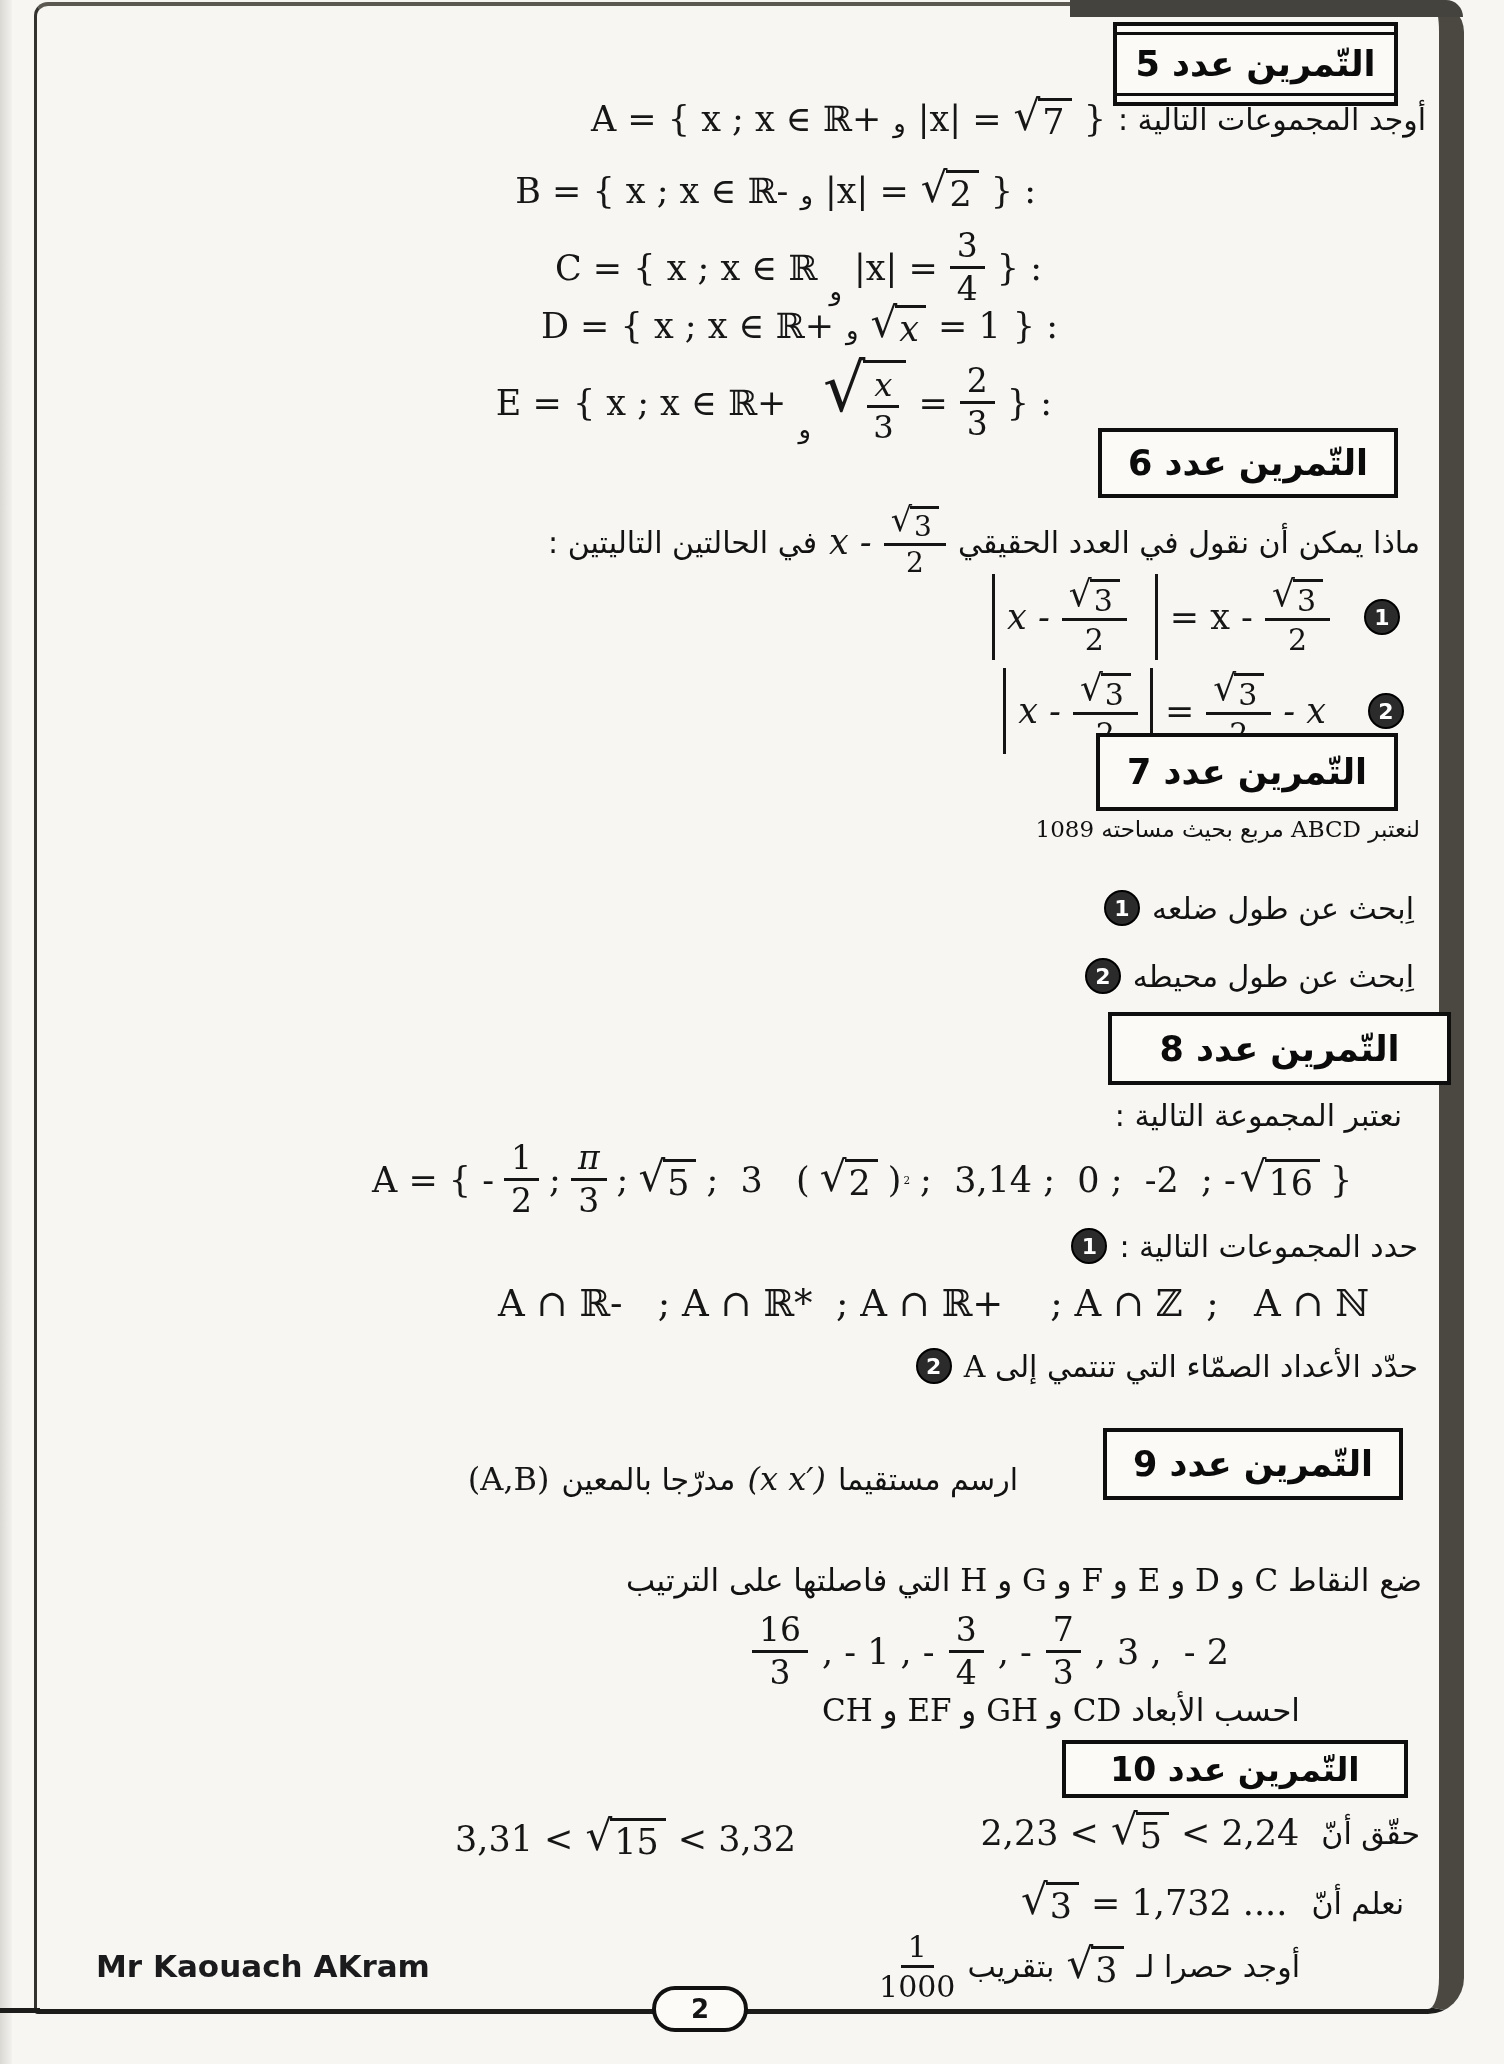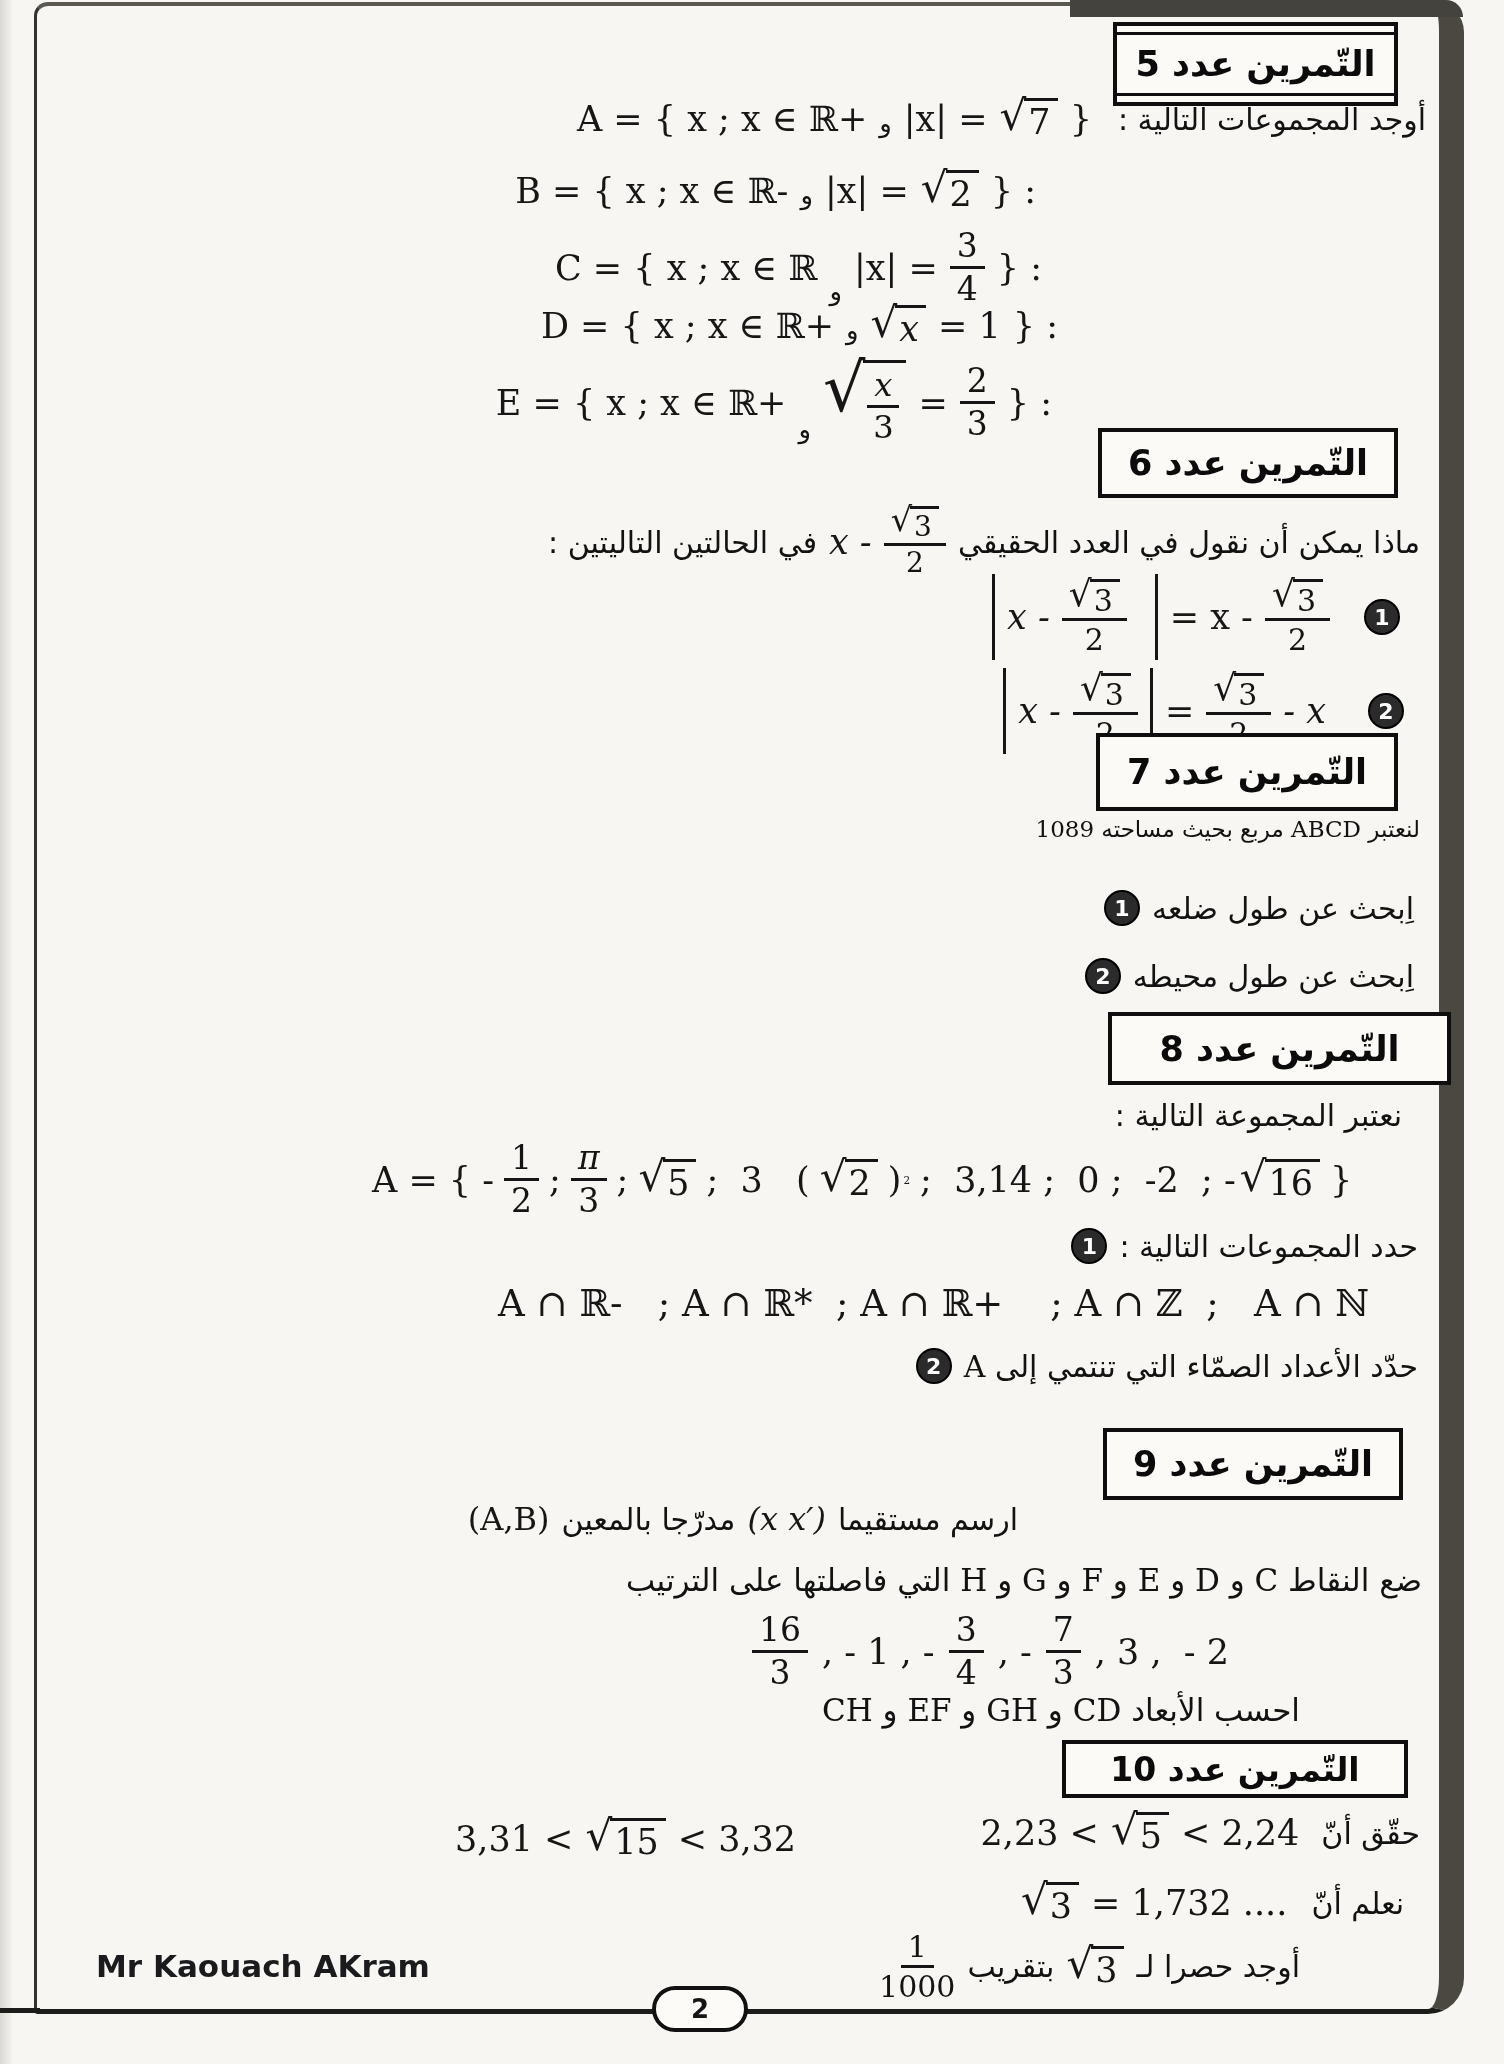--- a/index.html
+++ b/index.html
@@ -75,21 +75,21 @@
 <div class="exbox dbl" style="left:1113px;top:22px;width:285px;height:84px">
   <div class="extitle">التّمرين عدد 5</div>
 </div>
 
 <div class="line" style="right:78px;top:98px">
   <span class="math">A = { x ; x ∈ ℝ+</span>
   <span class="ar waw">و</span>
   <span class="math">|x| =</span>
   <span class="sqrt math"><span class="sign">√</span><span class="body">7</span></span>
   <span class="math">}</span>
-  <span class="ar" style="margin-left:14px">أوجد المجموعات التالية :</span>
+  <span class="ar" style="margin-left:0">أوجد المجموعات التالية :</span>
 </div>
 
 <div class="line" style="right:468px;top:170px">
   <span class="math">B = { x ; x ∈ ℝ-</span>
   <span class="ar waw">و</span>
   <span class="math">|x| =</span>
   <span class="sqrt math"><span class="sign">√</span><span class="body">2</span></span>
   <span class="math">} :</span>
 </div>
 
@@ -245,21 +245,21 @@
 
 <div class="line" style="right:86px;top:1348px">
   <span class="cnum">2</span>
   <span class="ar mixed">حدّد الأعداد الصمّاء التي تنتمي إلى A</span>
 </div>
 
 <div class="exbox" style="left:1103px;top:1428px;width:300px;height:72px">
   <div class="extitle">التّمرين عدد 9</div>
 </div>
 
-<div class="line" style="right:486px;top:1500px">
+<div class="line" style="right:486px;top:1460px">
   <span class="math" style="font-size:32px">(A,B)</span>
   <span class="ar">مدرّجا بالمعين</span>
   <span class="math it" style="font-size:32px">(x x′)</span>
   <span class="ar">ارسم مستقيما</span>
 </div>
 
 <div class="line" style="right:82px;top:1562px">
   <span class="ar mixed" style="font-size:31px">ضع النقاط C و D و E و F و G و H التي فاصلتها على الترتيب</span>
 </div>
 

